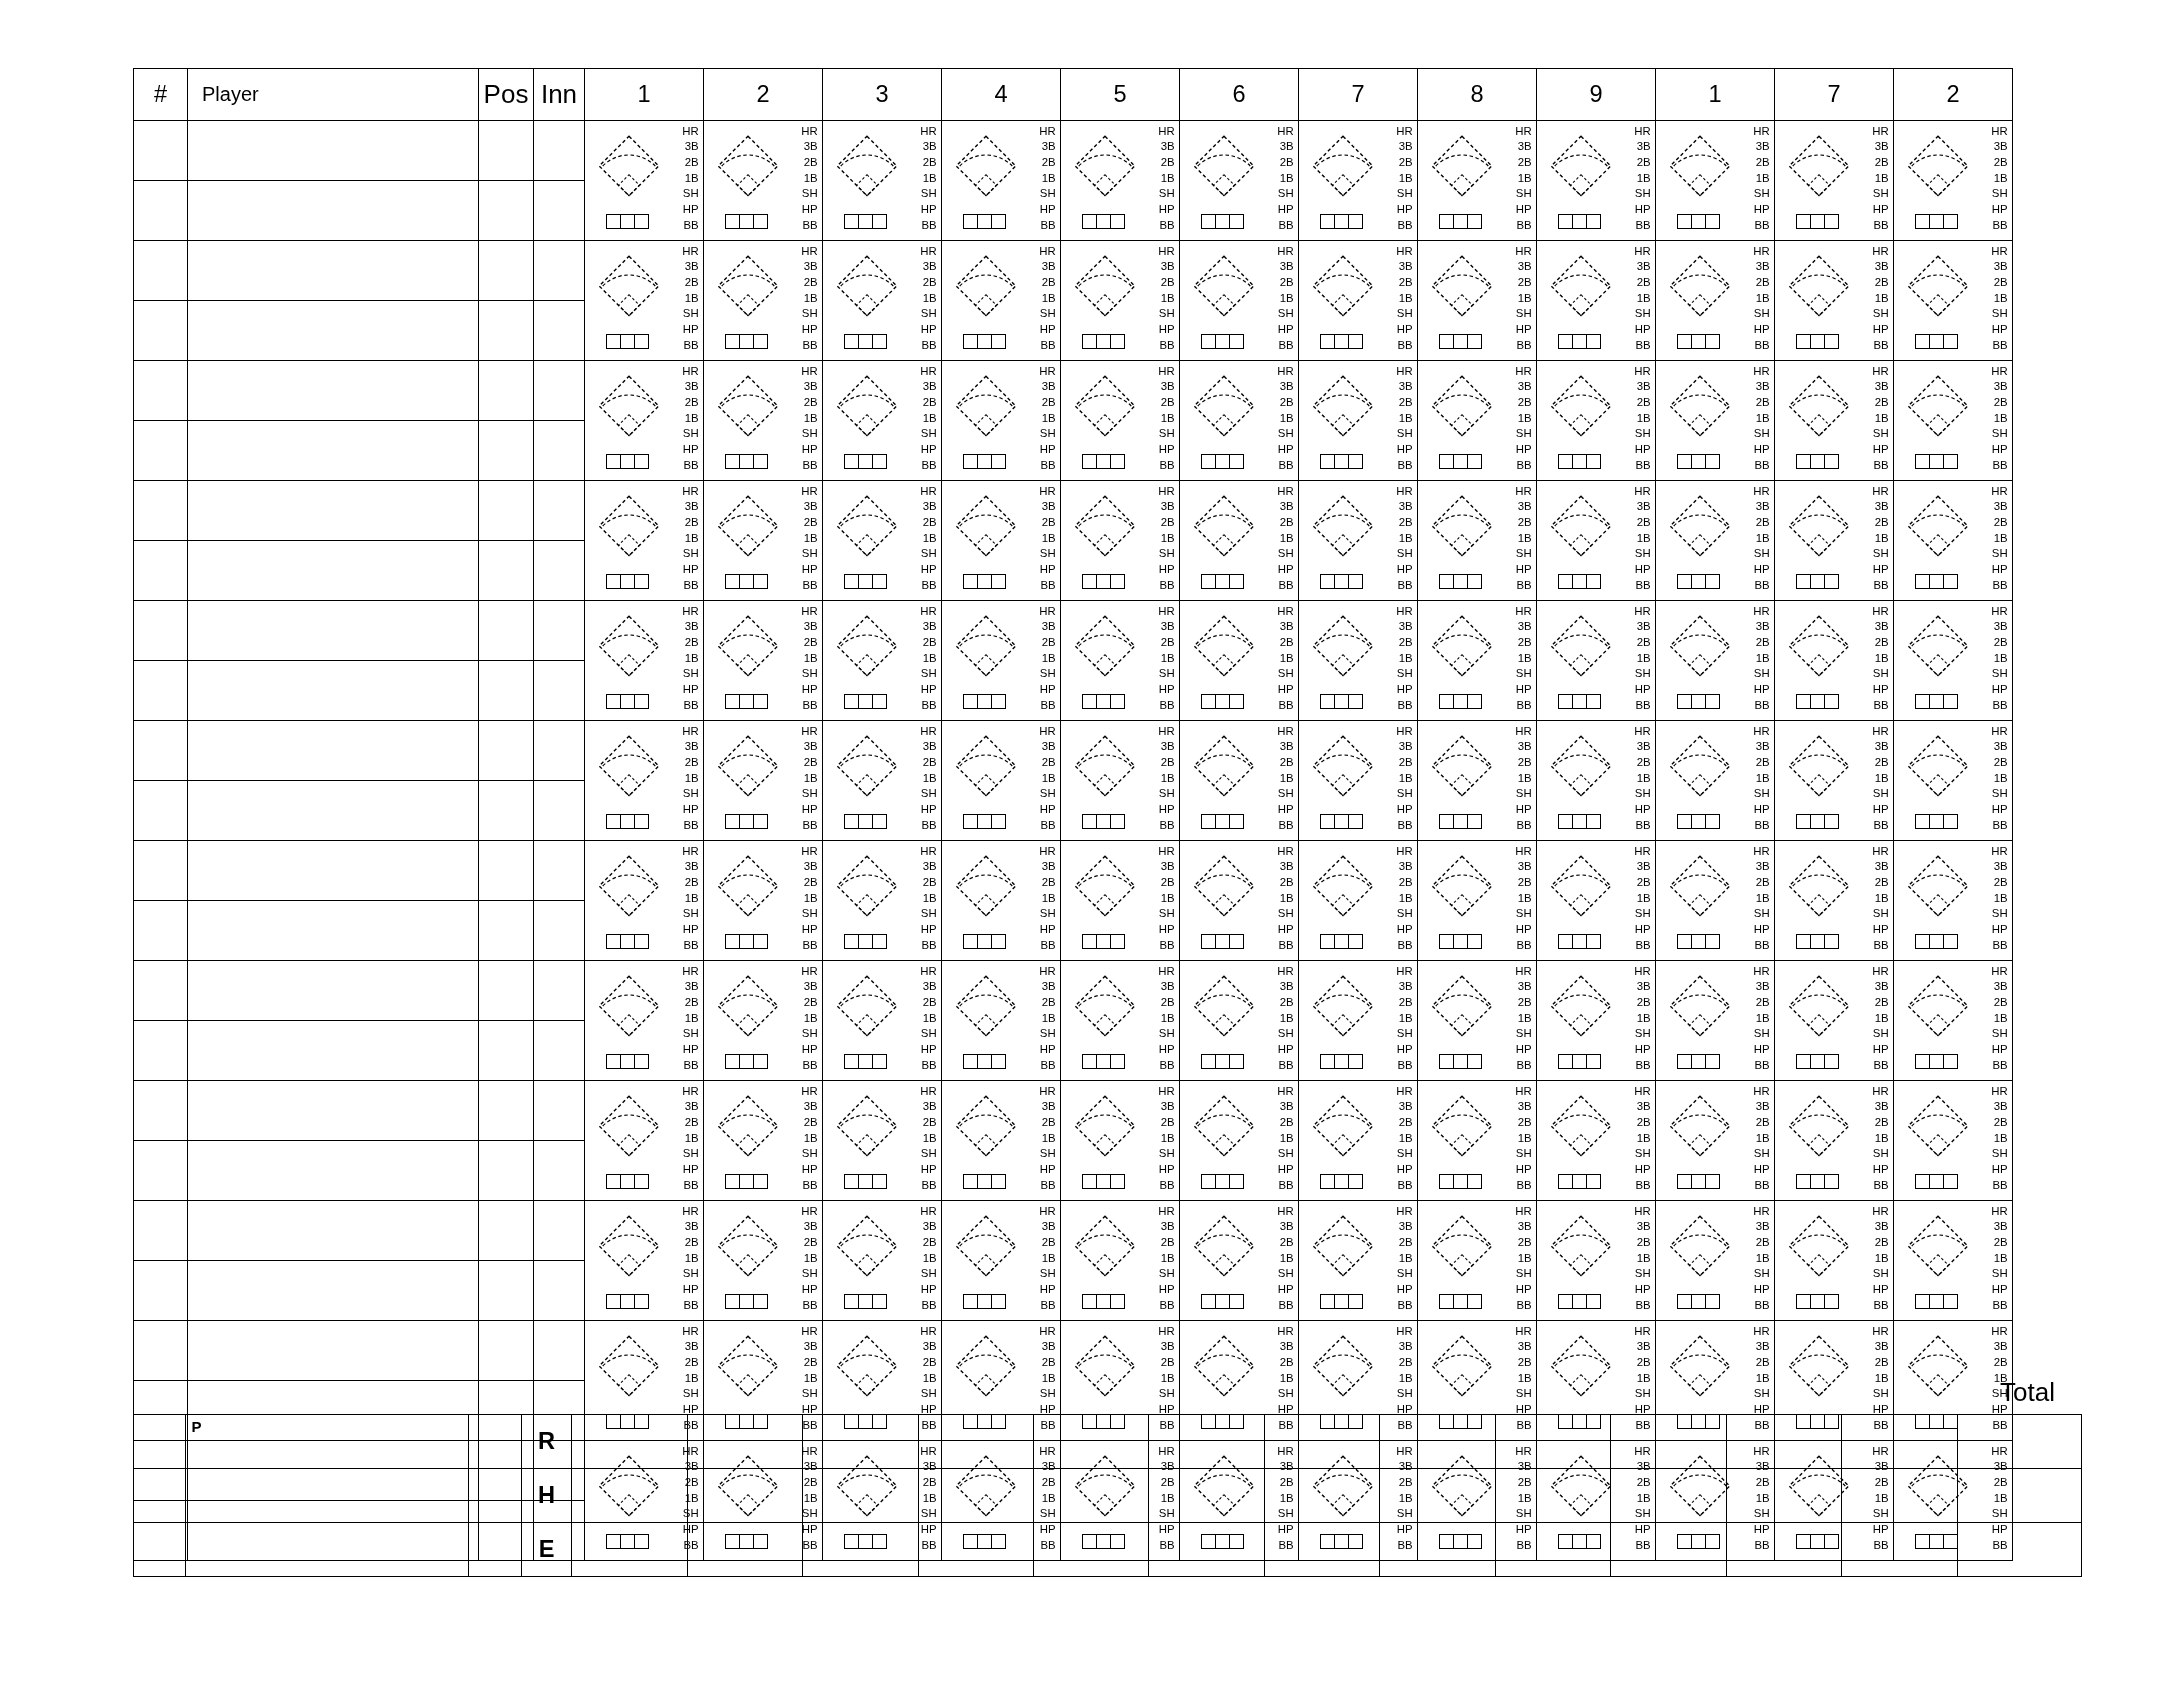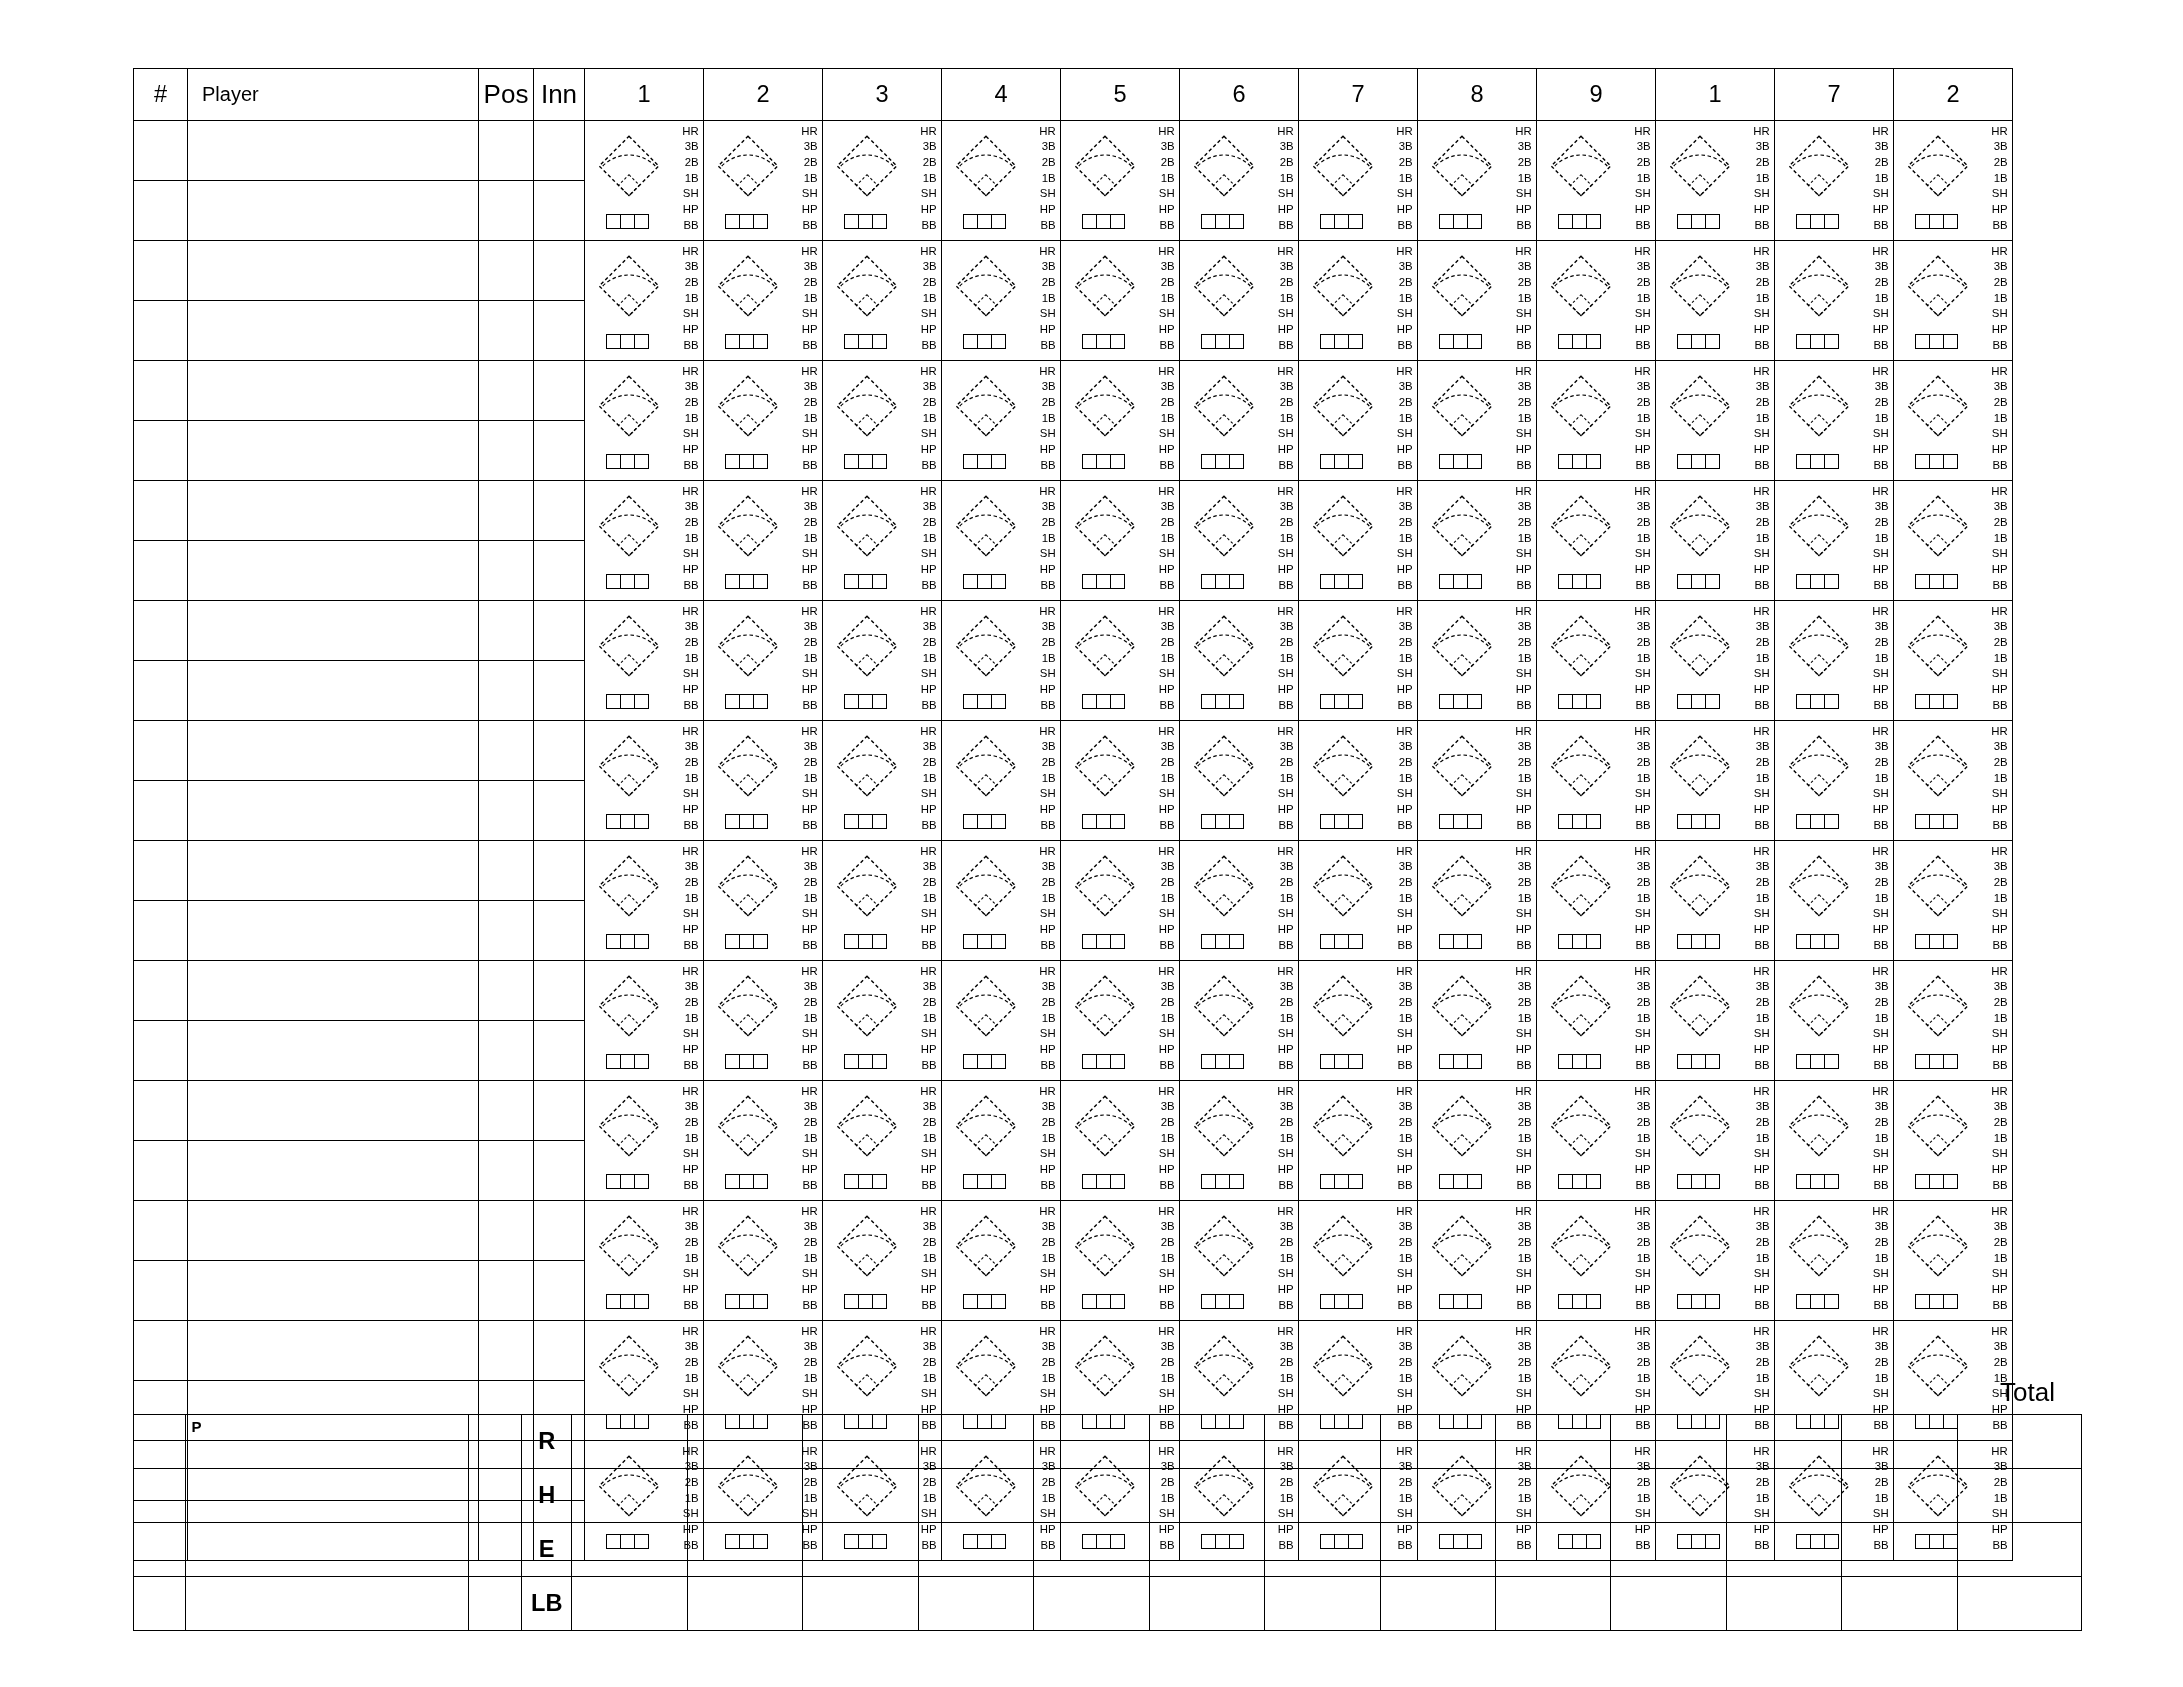--- a/index.html
+++ b/index.html
@@ -3747,37 +3747,18 @@
             <td></td>
             <td></td>
             <td></td>
             <td></td>
             <td></td>
             <td></td>
             <td></td>
             <td></td>
             <td></td>
           </tr>
-          <tr>
-            <td></td>
-            <td></td>
-            <td></td>
-            <td class="f-label">LB</td>
-            <td></td>
-            <td></td>
-            <td></td>
-            <td></td>
-            <td></td>
-            <td></td>
-            <td></td>
-            <td></td>
-            <td></td>
-            <td></td>
-            <td></td>
-            <td></td>
-            <td></td>
-          </tr>
         </tbody>
     </table>
   </div>
 
 </div>
 
 
 </body></html>

